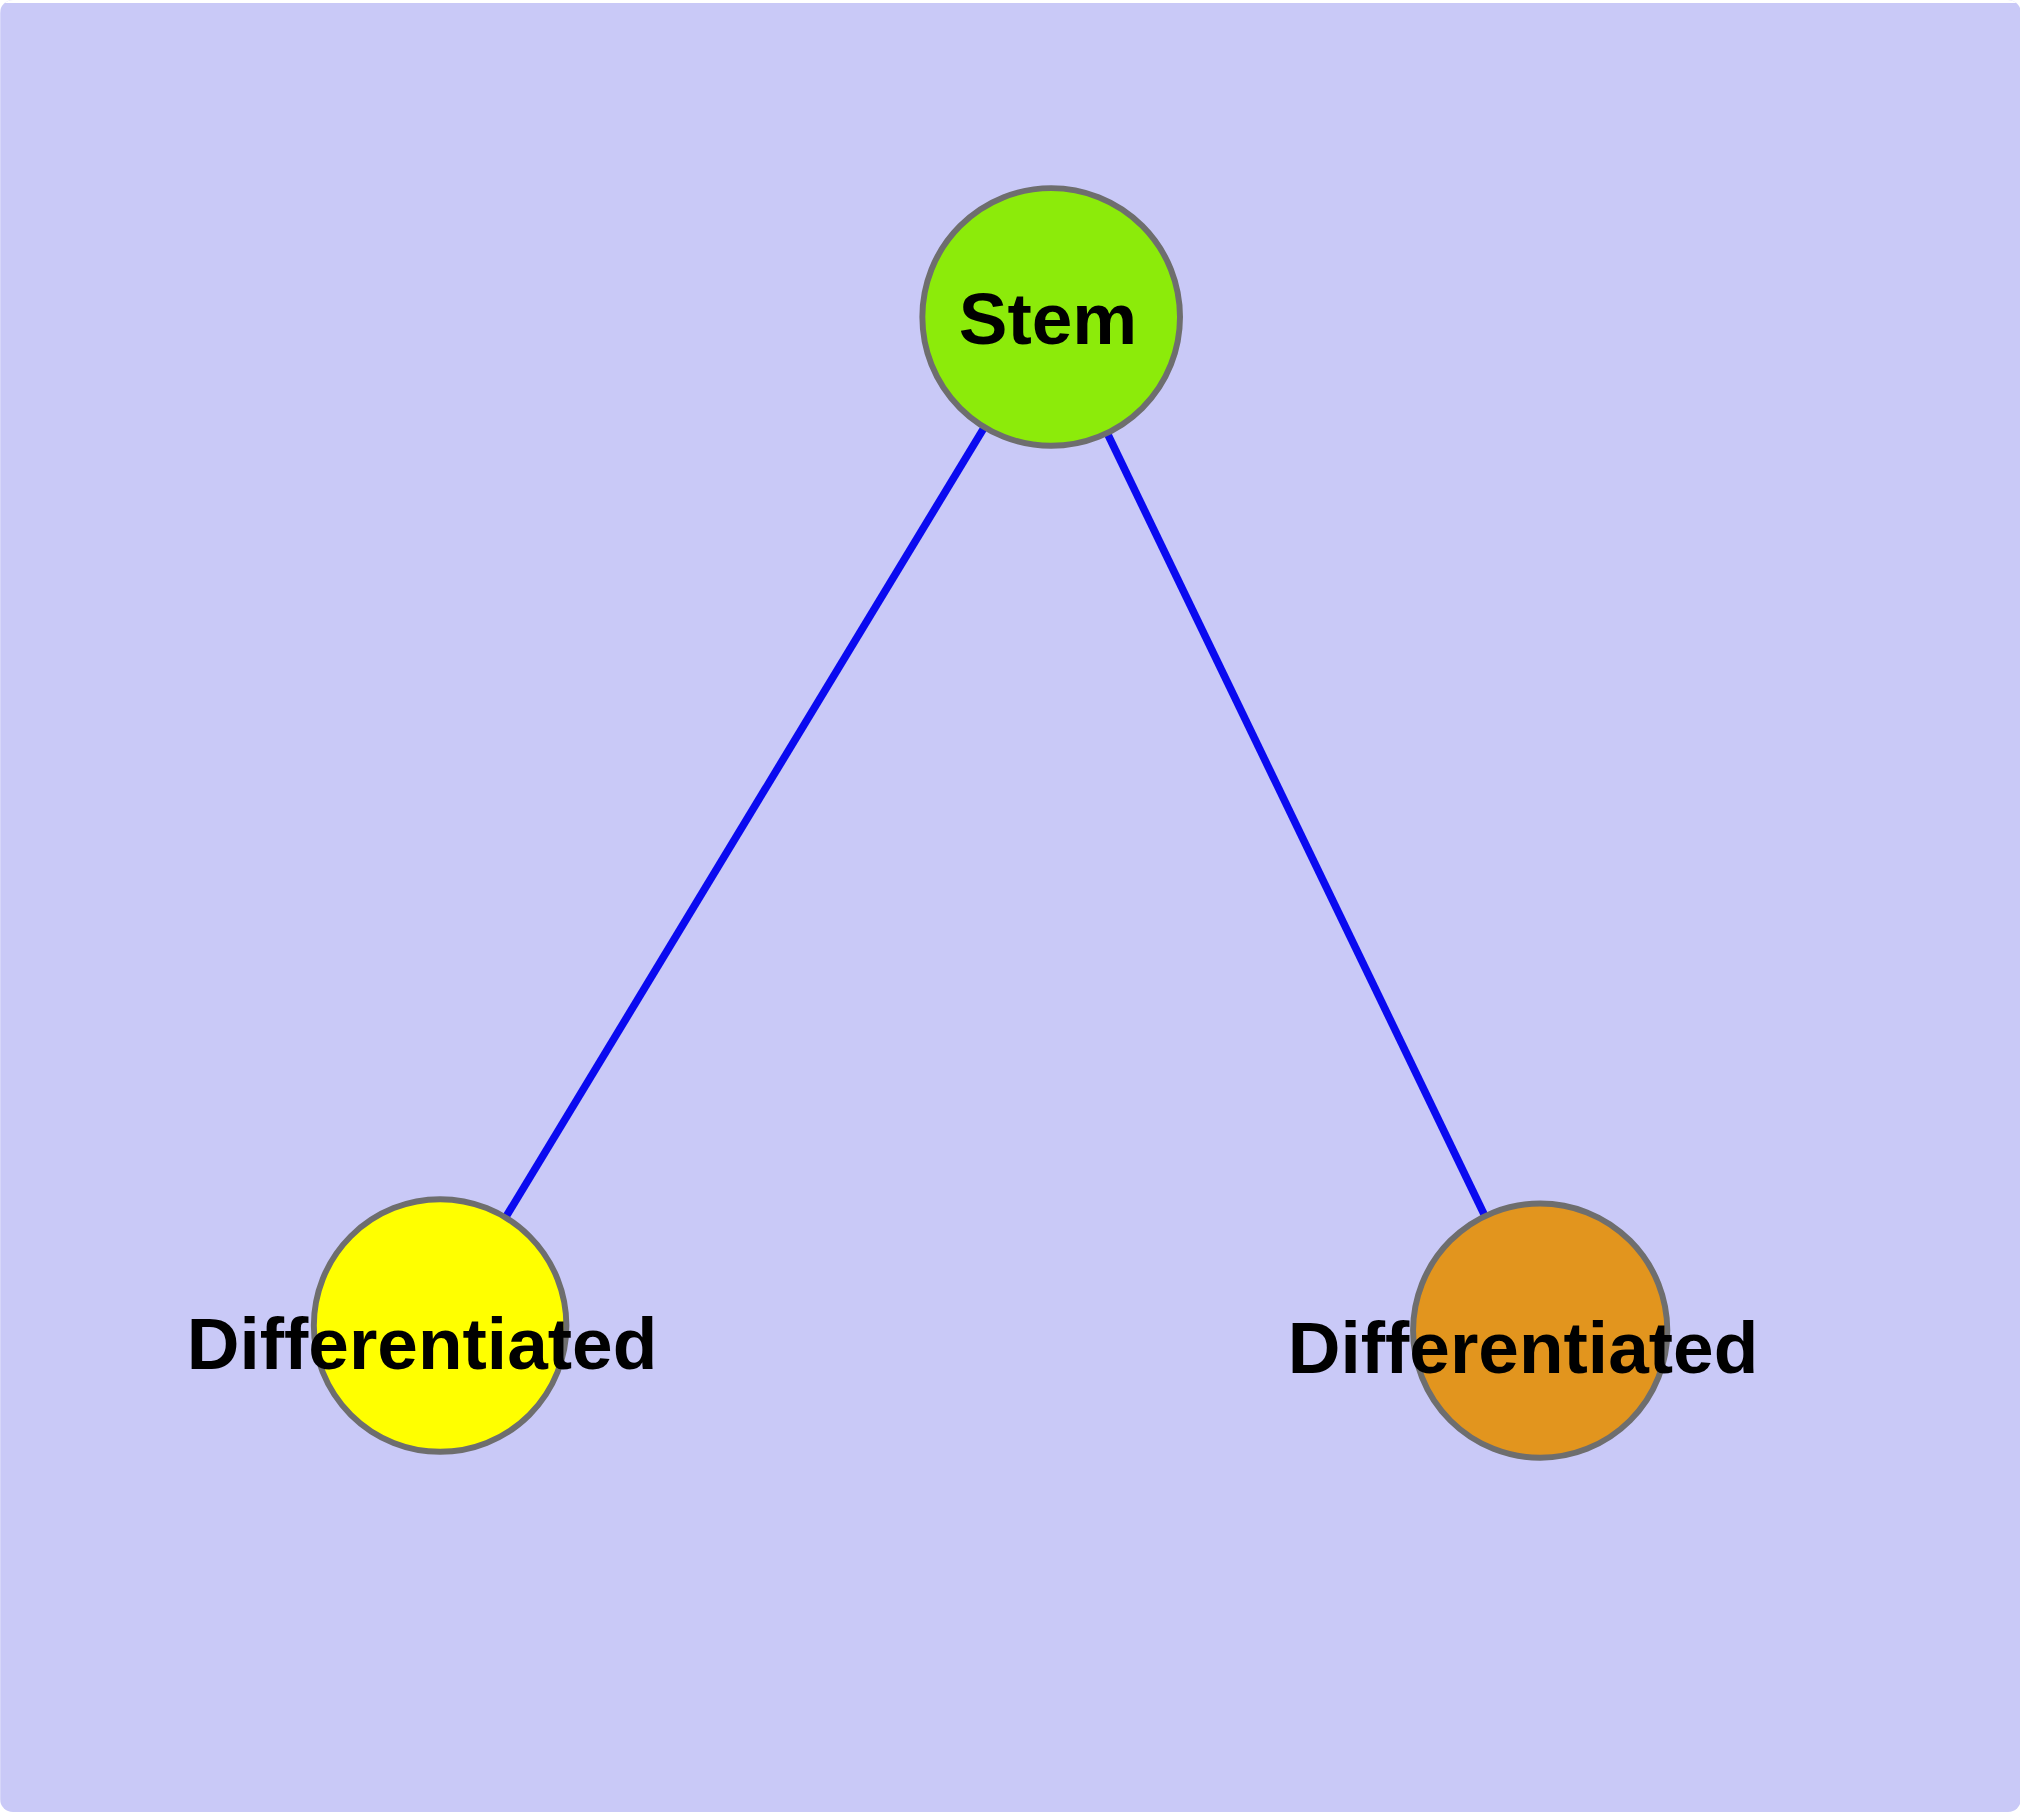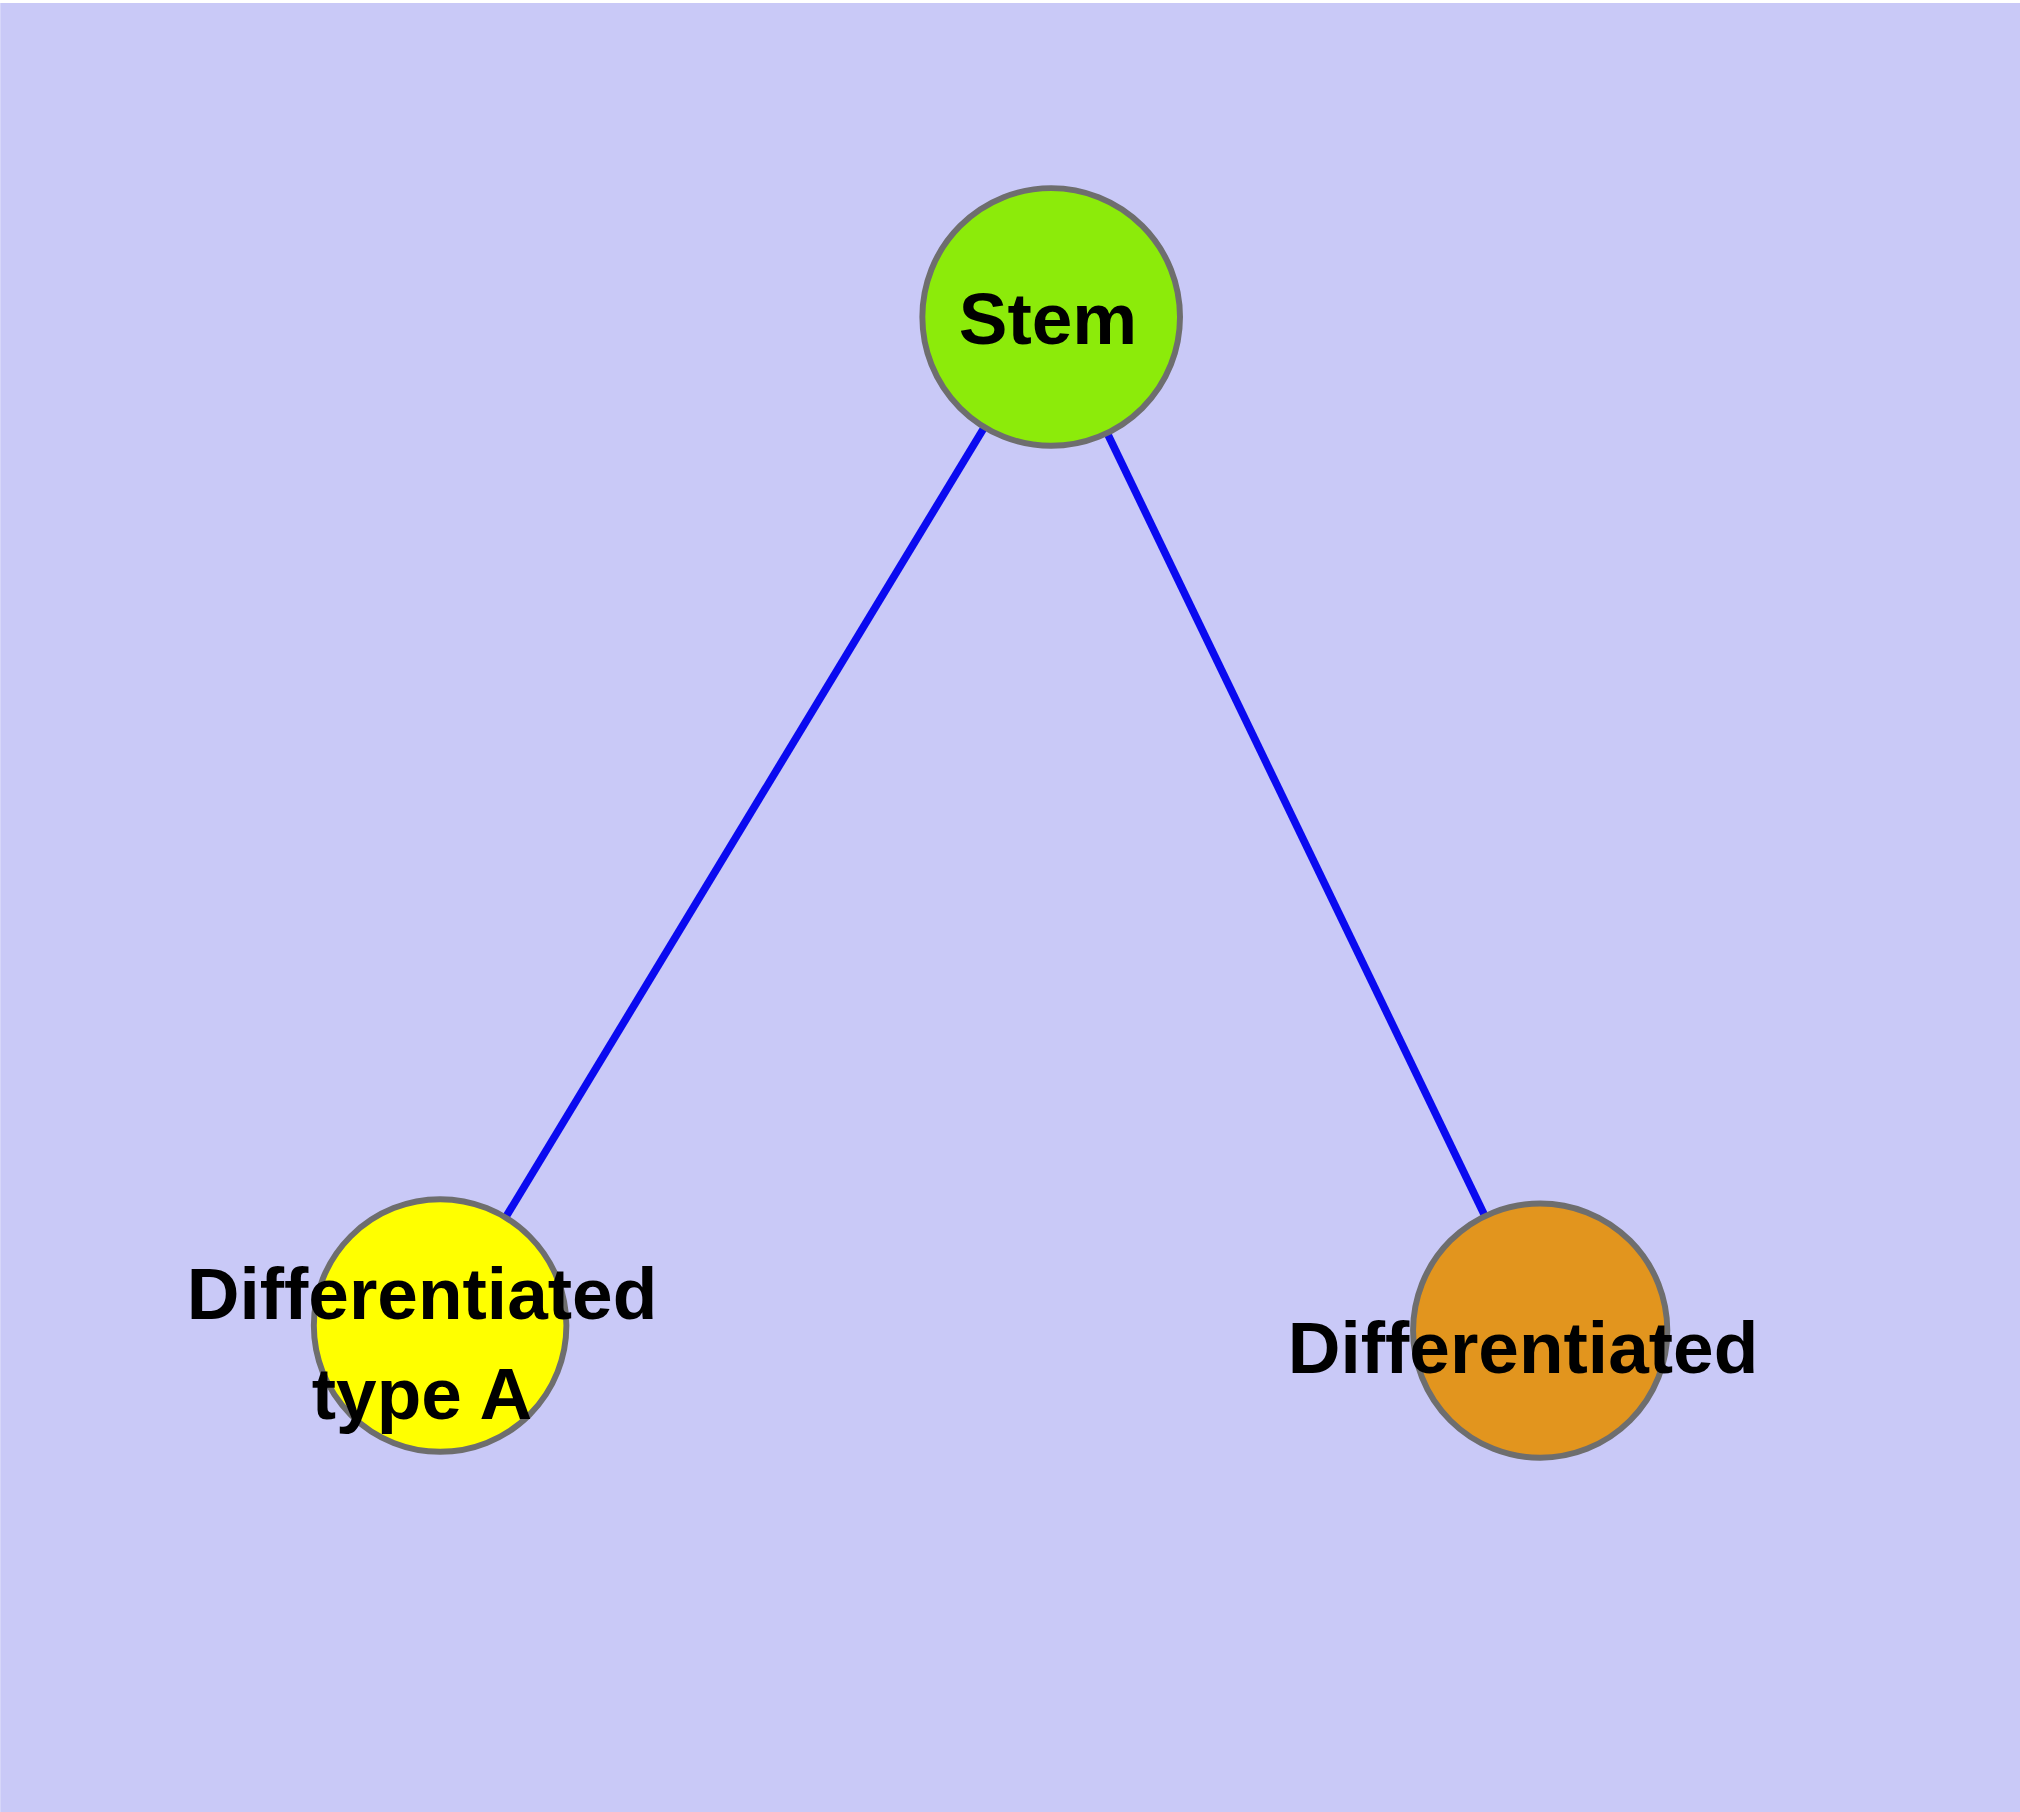--- a/index.html
+++ b/index.html
@@ -6,20 +6,21 @@
     margin: 0;
     padding: 0;
     background: #ffffff;
   }
   .canvas {
     position: relative;
     width: 2021px;
     height: 1812px;
     overflow: hidden;
     font-family: "Liberation Sans", sans-serif;
+    border-radius: 13px;
   }
   .canvas svg {
     position: absolute;
     left: 0;
     top: 0;
     display: block;
   }
   .top-edge {
     position: absolute;
     left: 0;
@@ -63,21 +64,20 @@
 
     <circle cx="1817" cy="1570" r="150" stroke-width="7" fill="#E2951E" stroke="#6E6E6E"></circle>
   </svg>
 
   <div class="node-label" style="left:1048px; top:319px;">
     <div>Stem</div>
   </div>
 
   <div class="node-label" style="left:422px; top:1344px;">
     <div>Differentiated</div>
-    <div>type A</div>
   </div>
 
   <div class="node-label" style="left:1523px; top:1348px;">
     <div>Differentiated</div>
   </div>
 
 </div>
 
 
 </body></html>

